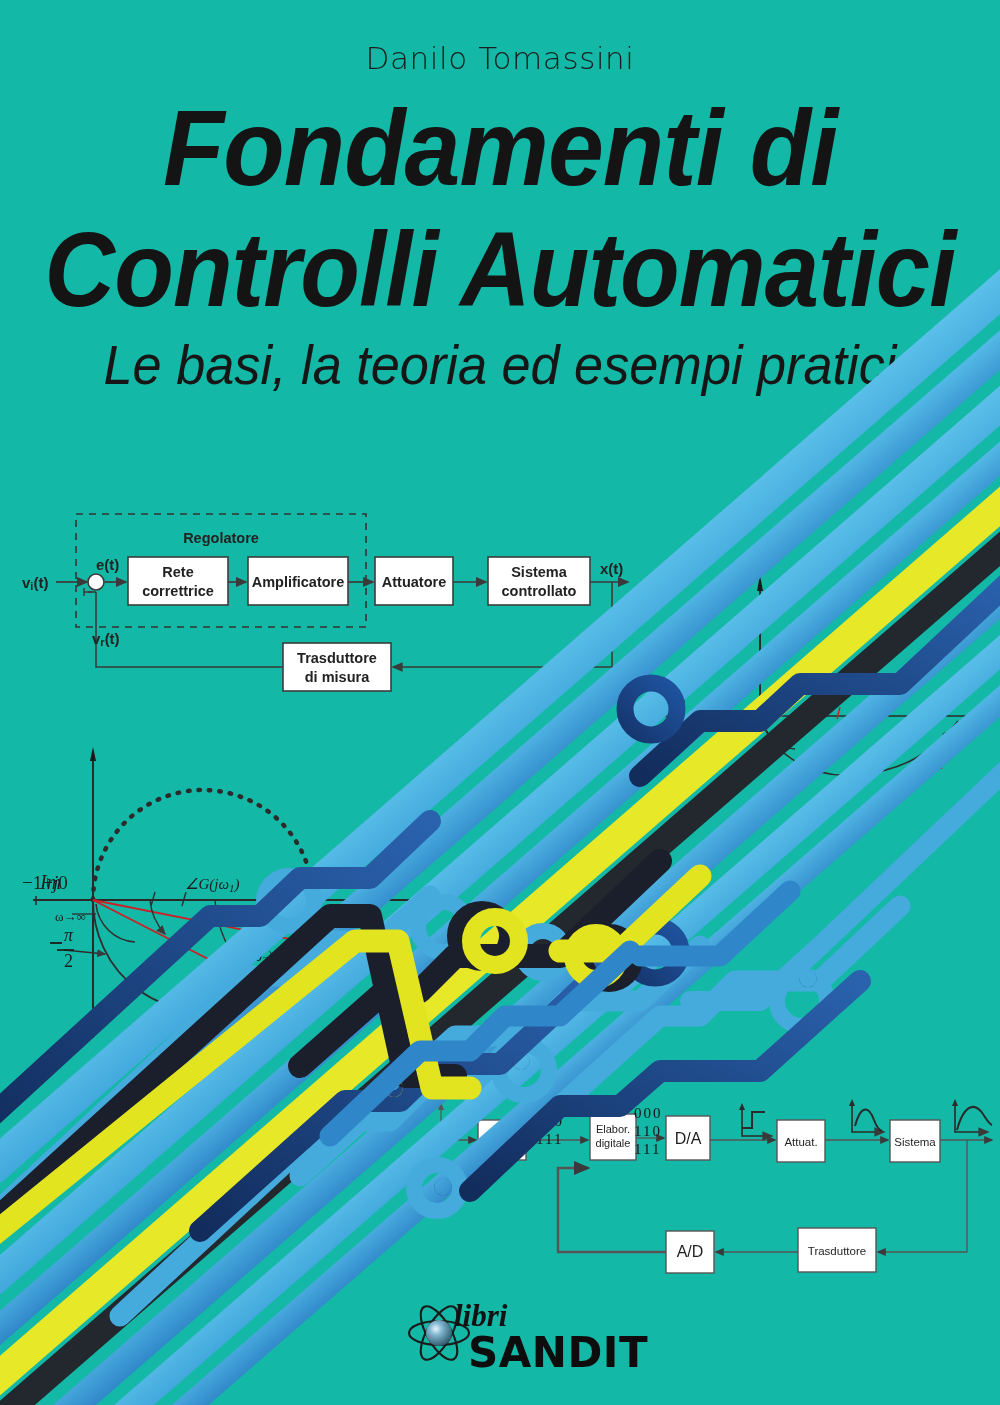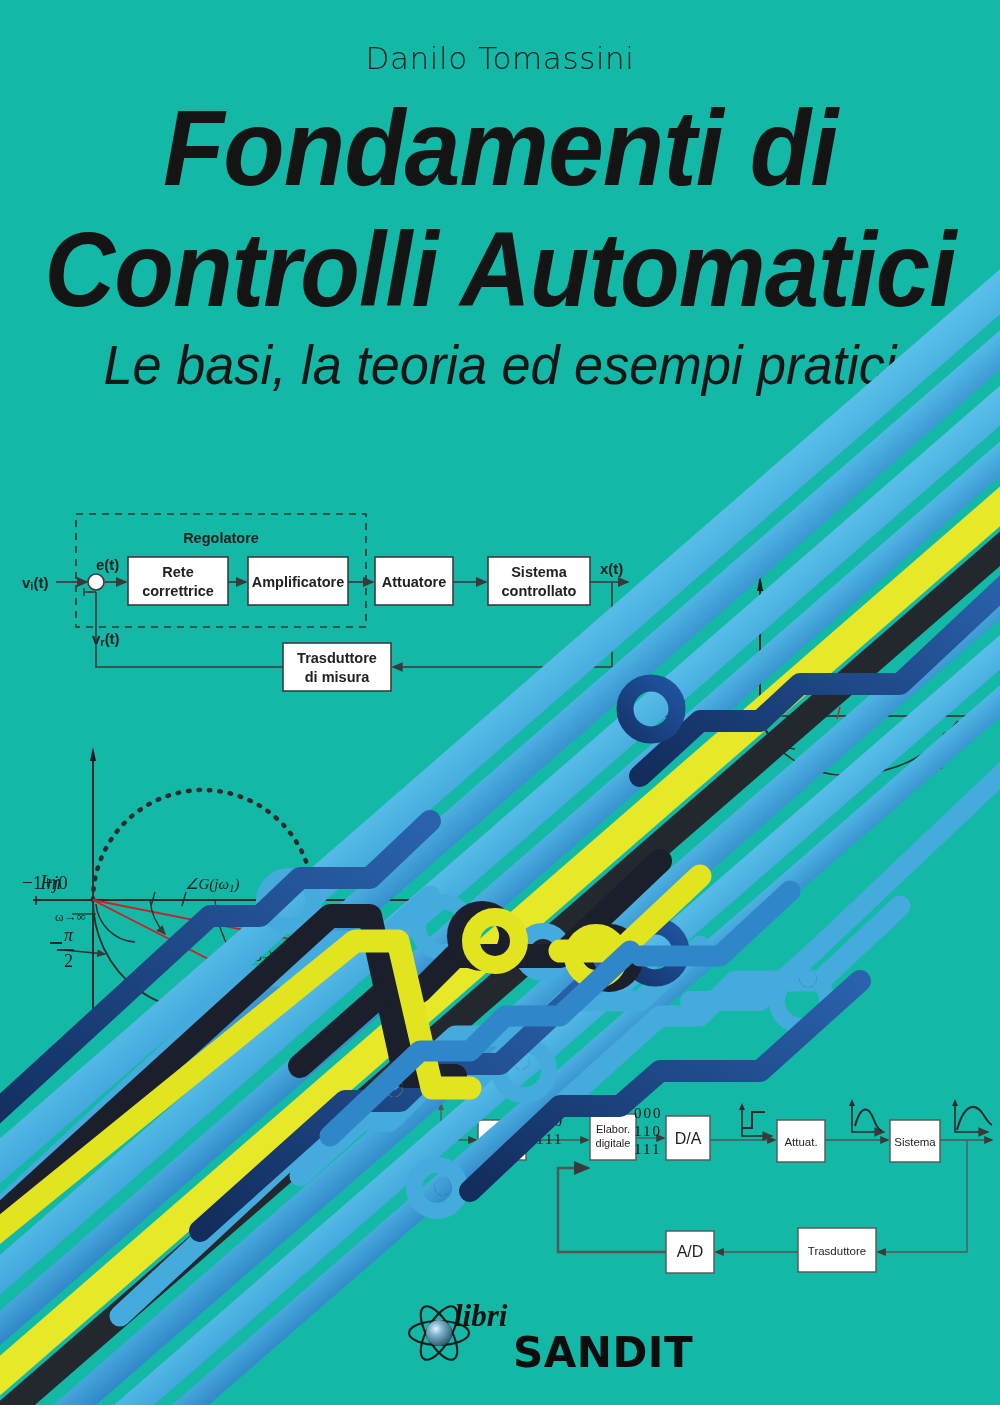--- a/index.html
+++ b/index.html
@@ -40,21 +40,21 @@
     position:absolute;left:406px;top:1296px;width:200px;height:86px;
   }
   .logo .word-libri{
     position:absolute;left:48px;top:2px;
     font-family:"Liberation Serif", serif;font-style:italic;font-weight:bold;
     font-size:31px;color:#111;letter-spacing:0px;
   }
   .logo .word-sandit{
     position:absolute;left:62px;top:32px;
     font-family:"DejaVu Sans", sans-serif;font-weight:bold;
-    font-size:42px;color:#0d0d0d;letter-spacing:0.5px;margin-left:45px;
+    font-size:42px;color:#0d0d0d;letter-spacing:0.5px;
   }
   .logo .atom{position:absolute;left:0;top:6px;width:66px;height:62px;}
 </style>
 </head>
 <body>
 
 <div class="cover">
 
   <div class="author">Danilo Tomassini</div>
 

